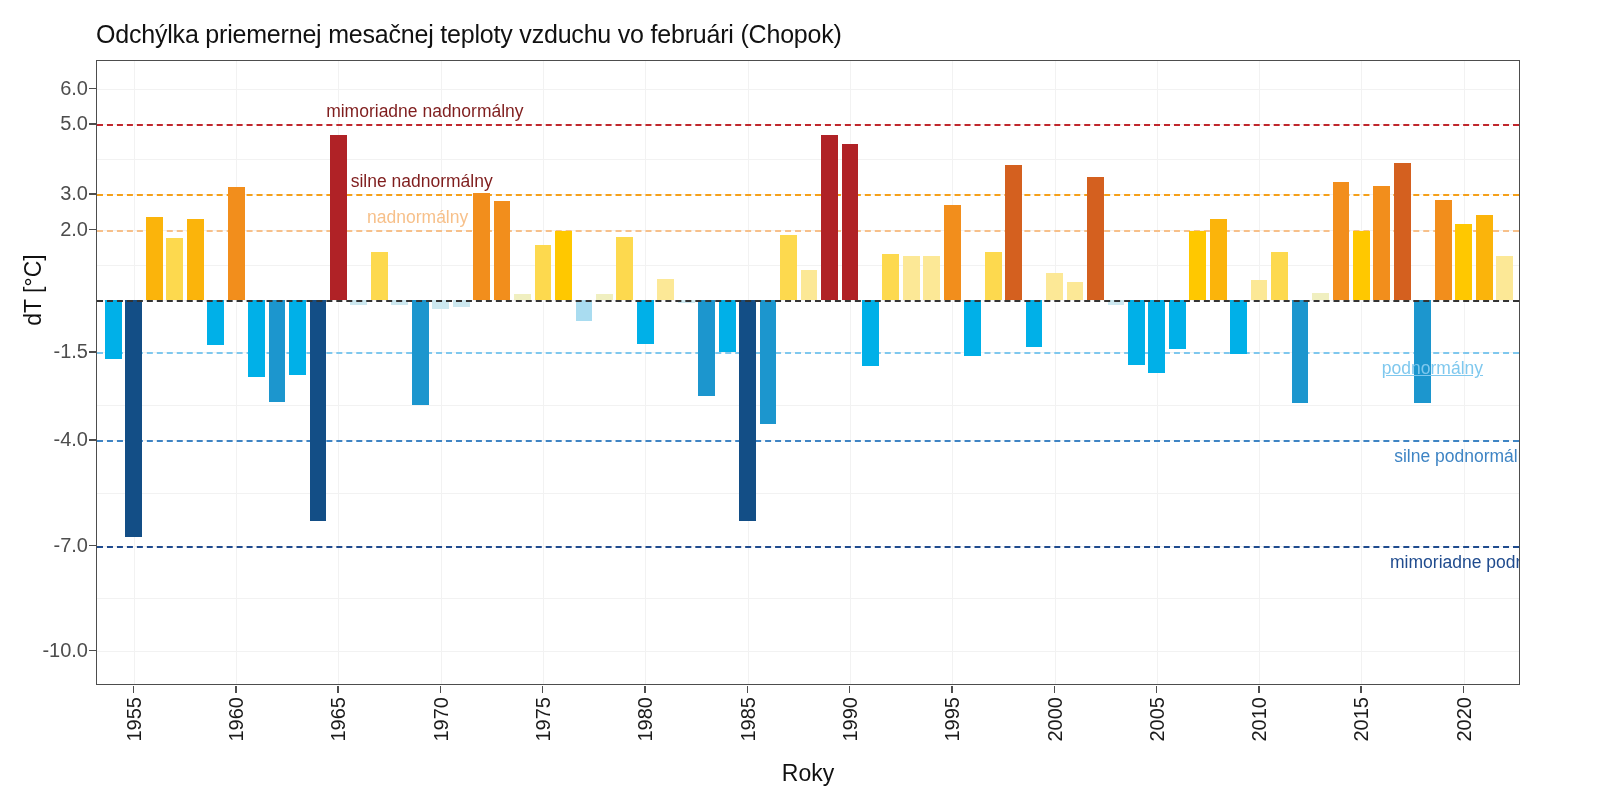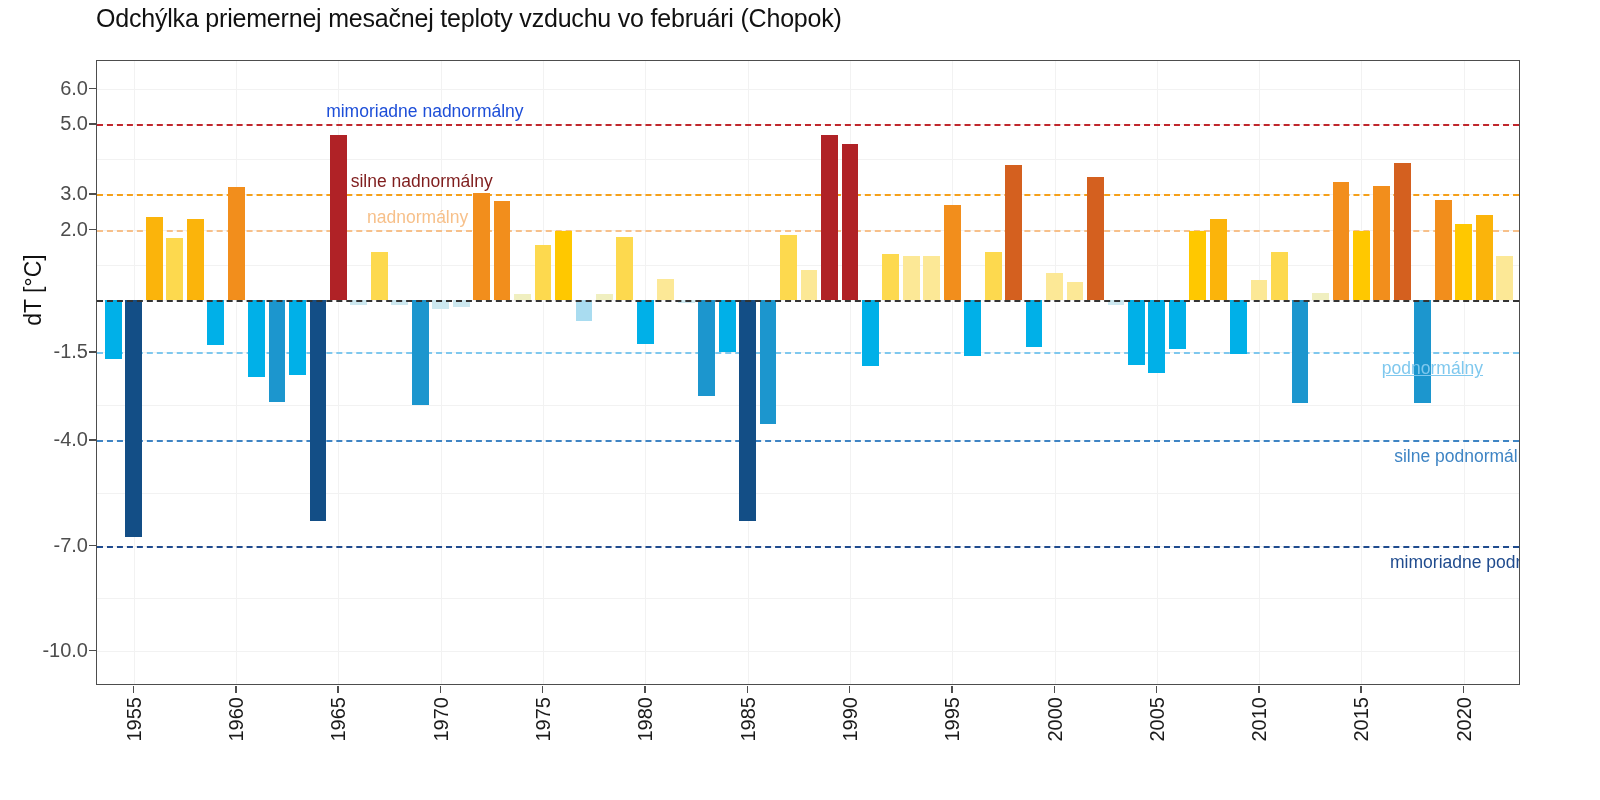--- a/index.html
+++ b/index.html
@@ -18,21 +18,21 @@
   #root {
     position: relative;
     width: 1600px;
     height: 800px;
   }
 
   
   #chart-title {
     position: absolute;
     left: 96px;
-    top: 4px;
+    top: 20px;
     font-size: 25px;
     color: #111111;
     white-space: nowrap;
     letter-spacing: -0.2px;
   }
 
   
   #y-axis-title {
     position: absolute;
     left: -2px;
@@ -141,20 +141,21 @@
 </style>
 </head>
 <body>
 
 <div id="root">
 
   <div id="chart-title">Odchýlka priemernej mesačnej teploty vzduchu vo februári (Chopok)</div>
 
   <div id="y-axis-title">dT [°C]</div>
 
+  <div id="x-axis-title">Roky</div>
 
   <div id="y-axis"></div>
   <div id="x-axis"></div>
 
   <div id="plot-panel">
     <div id="grid-layer">
         <div class="grid-line-h" style="top: 28.0899px;"></div>
         <div class="grid-line-h" style="top: 63.2022px;"></div>
         <div class="grid-line-h" style="top: 98.3146px;"></div>
         <div class="grid-line-h" style="top: 133.427px;"></div>
@@ -259,21 +260,21 @@
         <div class="bar" title="2018: -2.95" style="left: 1317.4px; width: 16.777px; top: 238.764px; height: 103.581px; background: rgb(28, 150, 206);"></div>
         <div class="bar" title="2019: 2.85" style="left: 1337.86px; width: 16.777px; top: 138.694px; height: 100.07px; background: rgb(242, 142, 28);"></div>
         <div class="bar" title="2020: 2.15" style="left: 1358.32px; width: 16.777px; top: 163.272px; height: 75.4916px; background: rgb(255, 200, 0);"></div>
         <div class="bar" title="2021: 2.4" style="left: 1378.78px; width: 16.777px; top: 154.494px; height: 84.2697px; background: rgb(251, 180, 11);"></div>
         <div class="bar" title="2022: 1.25" style="left: 1399.24px; width: 16.777px; top: 194.874px; height: 43.8904px; background: rgb(252, 232, 150);"></div>
       </div>
     <div id="zero-layer">
         <div class="thresh-line" style="top: 238.764px; color: rgb(51, 51, 51);"></div>
       </div>
     <div id="threshold-label-layer">
-        <div class="thresh-label" style="color: #1d4ed8; left: 229.149px; top: 40.2022px;">mimoriadne nadnormálny</div>
+        <div class="thresh-label" style="color: #7f1d1d; left: 229.149px; top: 40.2022px;">mimoriadne nadnormálny</div>
         <div class="thresh-label" style="color: #7f1d1d; left: 253.701px; top: 110.427px;">silne nadnormálny</div>
         <div class="thresh-label" style="color: rgb(247, 192, 138); left: 270.069px; top: 145.539px;">nadnormálny</div>
         <div class="thresh-label" style="color: rgb(127, 200, 238); left: 1284.87px; top: 297.433px; text-decoration: underline;">podnormálny</div>
         <div class="thresh-label" style="color: rgb(62, 132, 196); left: 1297.15px; top: 385.213px;">silne podnormálny</div>
         <div class="thresh-label" style="color: rgb(31, 75, 142); left: 1293.06px; top: 490.551px;">mimoriadne podnormálny</div>
       </div>
   </div>
 
 <div class="y-tick-label" style="top: 88.0899px;">6.0</div>
     <div class="y-tick-mark" style="top: 88.0899px;"></div>

